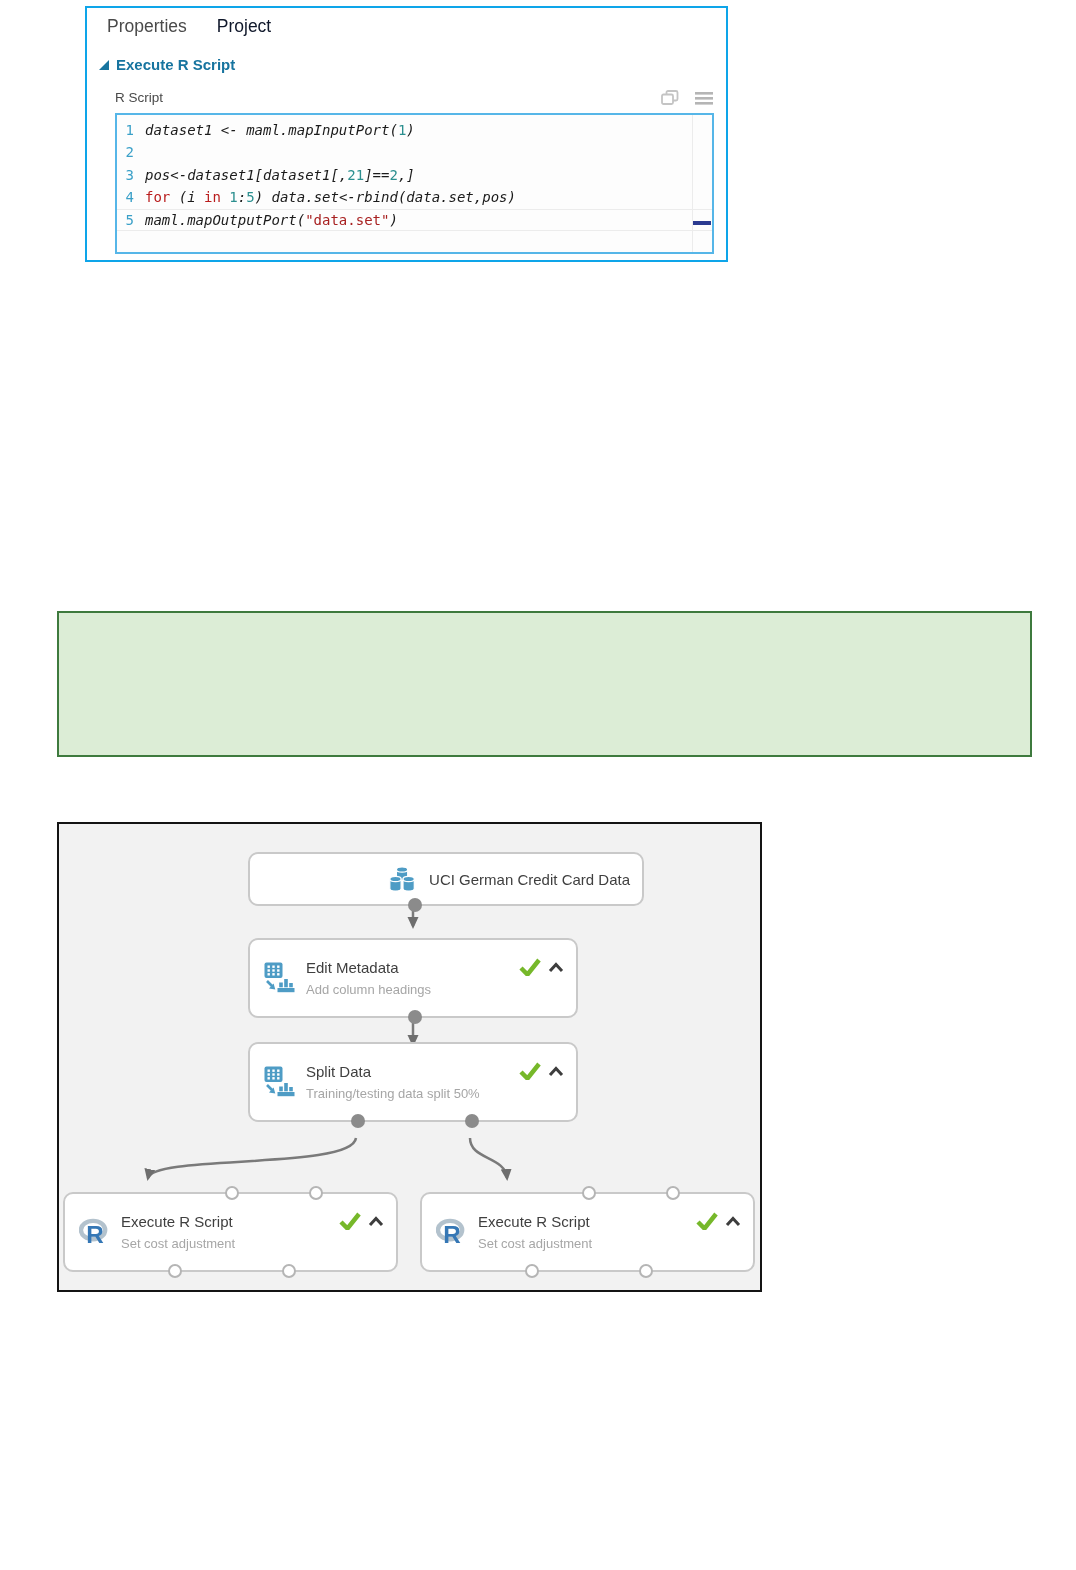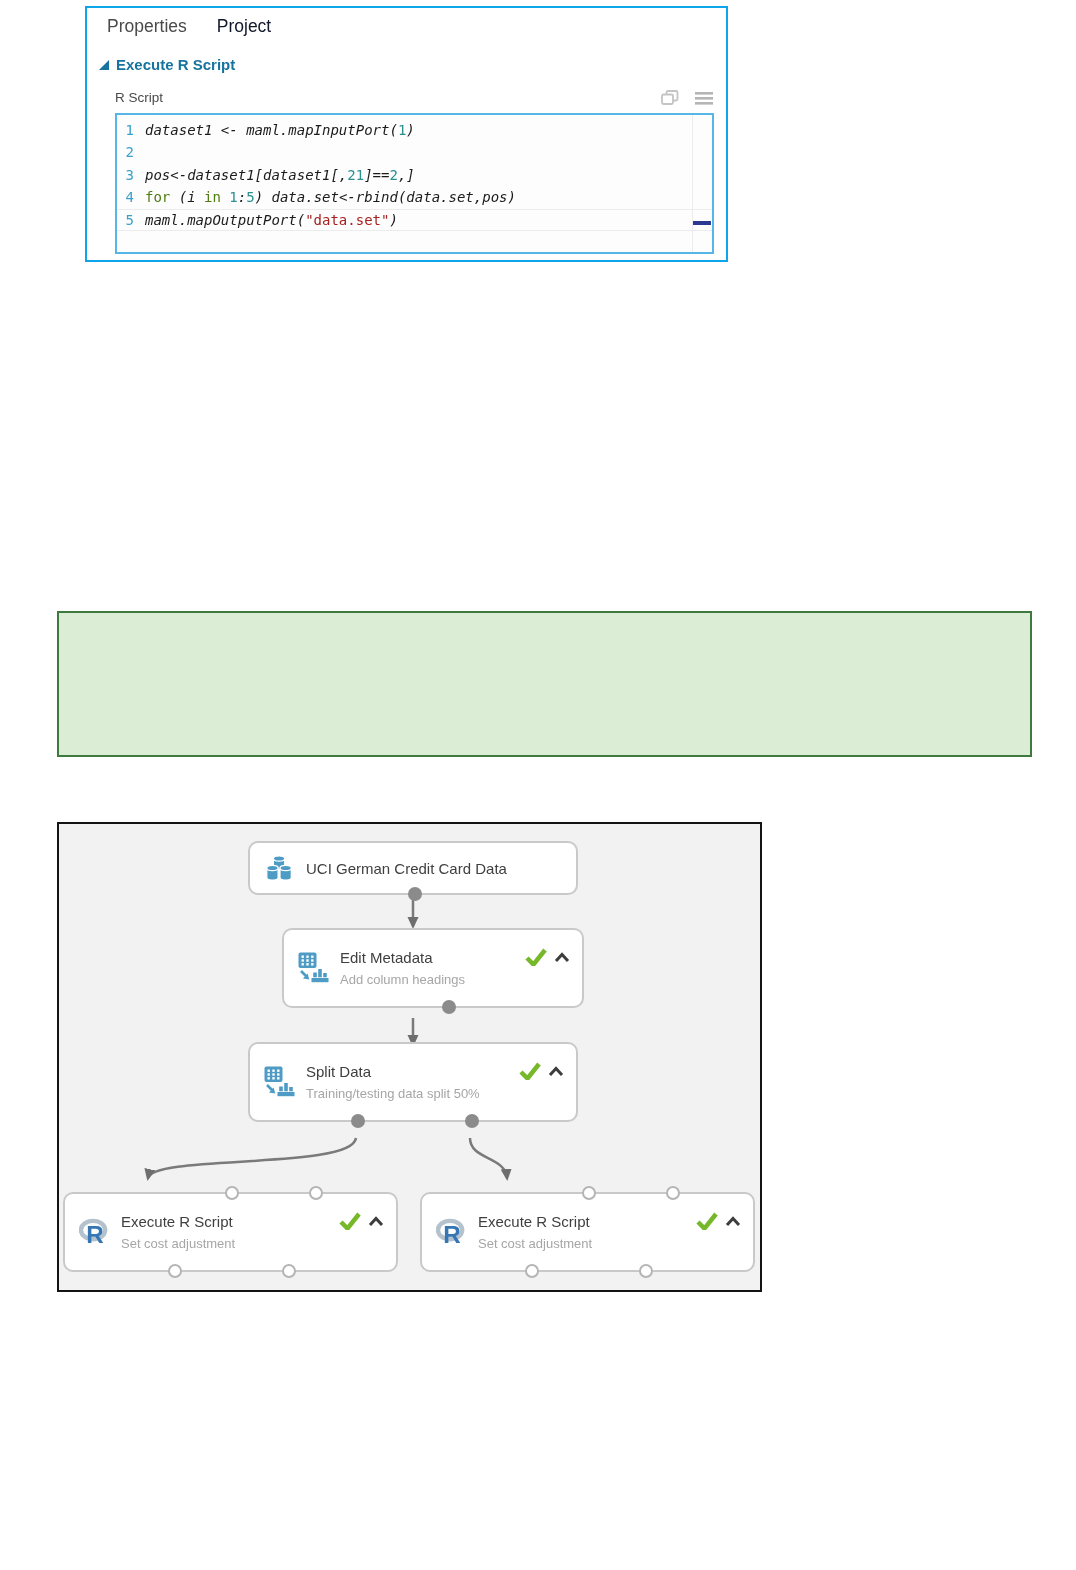--- a/index.html
+++ b/index.html
@@ -21,42 +21,42 @@
 
   .code-editor { position:absolute; left:28px; top:105px; width:599px; height:141px;
                  background:#fdfdfd; border:2px solid #56b6e8; overflow:hidden; }
   .code-lines { padding-top:4px; }
   .code-line { display:flex; height:22.4px; line-height:22.4px;
                font-family:"DejaVu Sans Mono", monospace; font-size:14px; white-space:pre; }
   .code-line.active { border-top:1px solid #ececec; border-bottom:1px solid #ececec; height:22.4px; line-height:20.4px; }
   .ln { width:28px; text-align:right; padding-right:11px; color:#3aa0c8; flex:none; }
   .tk-p { color:#1b1b1b;font-style:italic; }
   .tk-n { color:#2b8f8f; }
-  .tk-k { color:#4d7c0f; }
+  .tk-k { color:#b91c1c; }
   .tk-s { color:#a82121; }
   .scroll-gutter { position:absolute; top:0; right:19px; width:1px; height:100%; background:#ececec; }
   .scroll-mark { position:absolute; right:1px; top:106px; width:18px; height:4px; background:#2b3a90; }
 
   
   .callout { position:absolute; left:57px; top:611px; width:975px; height:146px;
              background:#dcedd6; border:2px solid #3e7a3e; }
 
   
   .canvas { position:absolute; left:57px; top:822px; width:705px; height:470px;
             background:#f2f2f2; border:2px solid #141414; }
   .wires { position:absolute; left:0; top:0; width:701px; height:466px; }
   .node { position:absolute; background:#fff; border:2px solid #c9c9c9; border-radius:10px;
           display:flex; align-items:center; padding:0 12px; }
   .nicon { flex:none; width:36px; display:flex; align-items:center; justify-content:center; }
   .ntext { margin-left:8px; min-width:0; }
   .ntitle { font-size:15px; color:#3f3f3f; line-height:23px; white-space:nowrap; }
   .nsub { font-size:13px; color:#a6a6a6; line-height:22px; white-space:nowrap; }
   .nstatus { position:absolute; right:12px; top:18px; display:flex; align-items:center; gap:7px; }
-  .n-uci    { left:189px; top:17px;  width:330px; height:54px; }
-  .n-em     { left:189px; top:104px; width:302px; height:80px;margin-left:34px; }
+  .n-uci    { left:189px; top:28px;  width:396px; height:54px;justify-content:flex-end; }
+  .n-em     { left:189px; top:114px; width:330px; height:80px; }
   .n-sd     { left:189px; top:218px; width:330px; height:80px; }
   .n-exl    { left:4px;   top:368px; width:335px; height:80px; }
   .n-exr    { left:361px; top:368px; width:335px; height:80px; }
   .port { position:absolute; width:14px; height:14px; border-radius:50%; }
   .port.filled { background:#8b8b8b; }
   .port.hollow { background:#fff; border:2px solid #b5b5b5; }
 </style>
 </head>
 <body>
 

